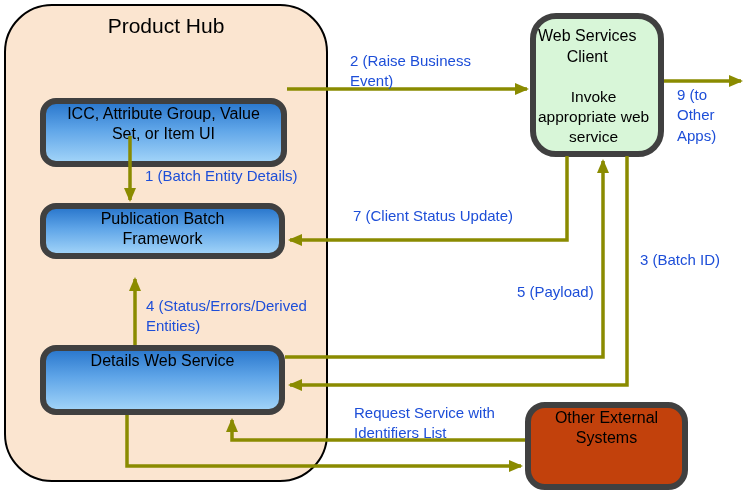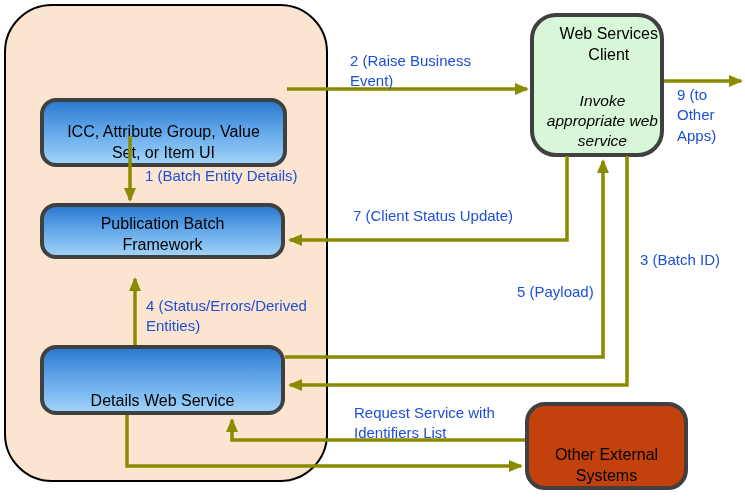--- a/index.html
+++ b/index.html
@@ -9,49 +9,50 @@
   }
   .hub{
     position:absolute;left:4px;top:4px;width:324px;height:478px;
     background:#FBE5D0;border:2px solid #000;border-radius:48px;box-sizing:border-box;
   }
   .hub-title{
     position:absolute;left:4px;top:14px;width:324px;text-align:center;
     font-size:21px;color:#000;
   }
   .node{
-    position:absolute;box-sizing:border-box;border:4px solid #404040;
-    display:flex;align-items:flex-end;justify-content:center;text-align:center;
+    position:absolute;box-sizing:border-box;border:6px solid #404040;
+    display:flex;align-items:flex-start;justify-content:center;text-align:center;
     white-space:pre-line;font-size:16px;line-height:1.28;color:#000;
   }
   .node-blue{
     background:linear-gradient(180deg,#2C79CE 0%,#5FA5E8 45%,#9FD2F8 100%);
     border-radius:16px;
   }
   .node-icc{left:40px;top:66px;width:247px;height:69px;margin-top:32px;}
   .node-pbf{left:40px;top:203px;width:245px;height:56px;}
   .node-mws{left:40px;top:345px;width:245px;height:70px;}
   .node-wsc{
     left:530px;top:13px;width:134px;height:144px;background:#D8F6D8;border-radius:26px;
     flex-direction:column;justify-content:flex-start;padding:7px 2px 10px 2px;
   }
   .wsc-title{white-space:pre-line;font-size:16px;line-height:1.3;}
-  .wsc-body{white-space:pre-line;font-size:15.5px;line-height:1.3;margin-top:25px;font-style:italic;}
+  .wsc-body{white-space:pre-line;font-size:15.5px;line-height:1.3;margin-top:19px;}
   .node-oes{left:525px;top:402px;width:163px;height:88px;background:#c2410c;border-radius:20px;}
   .edges{position:absolute;left:0;top:0;width:745px;height:497px;pointer-events:none;}
   .edge-label{
     position:absolute;font-size:15px;line-height:1.35;white-space:pre-line;color:#1d4ed8;
   }
 </style>
 </head>
 <body>
 
 <div class="artboard">
 
   <div class="hub"></div>
+  <div class="hub-title">Product Hub</div>
 
   <div class="node node-blue node-icc">
     <span>ICC, Attribute Group, Value
 Set, or Item UI</span>
   </div>
 
   <div class="node node-blue node-pbf">
     <span>Publication Batch
 Framework</span>
   </div>

